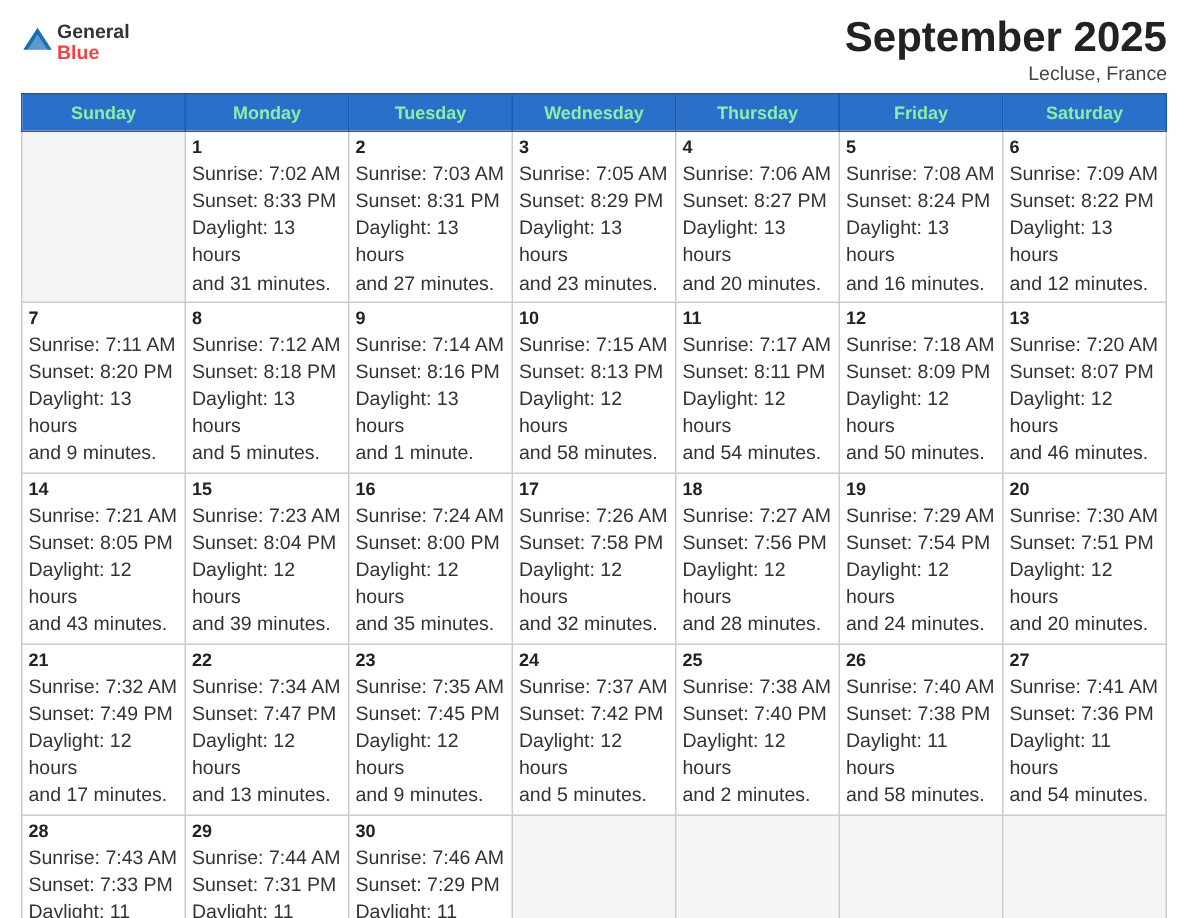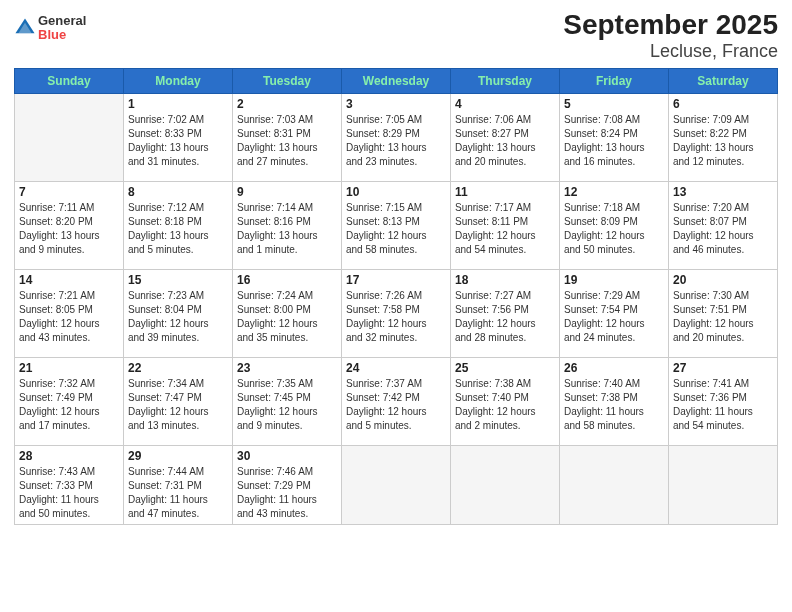--- a/index.html
+++ b/index.html
@@ -46,21 +46,21 @@
     .title-block {
       text-align: right;
     }
     .title-block h1 {
       font-size: 28px;
       font-weight: bold;
       color: #222;
       line-height: 1.1;
     }
     .title-block h2 {
-      font-size: 18px;
+      font-size: 13px;
       font-weight: normal;
       color: #444;
     }
     .calendar {
       border: 1px solid #ccc;
       border-collapse: collapse;
       width: 100%;
       flex: 1;
       table-layout: fixed;
     }
@@ -84,21 +84,21 @@
       background: #f5f5f5;
     }
     .day-num {
       font-size: 12px;
       font-weight: bold;
       color: #222;
       display: block;
       margin-bottom: 2px;
     }
     .day-info {
-      font-size: 10px;
+      font-size: 13px;
       color: #333;
       line-height: 1.4;
     }
     .last-row td {
       height: 70px;
     }
   </style>
 </head>
 <body>
 

